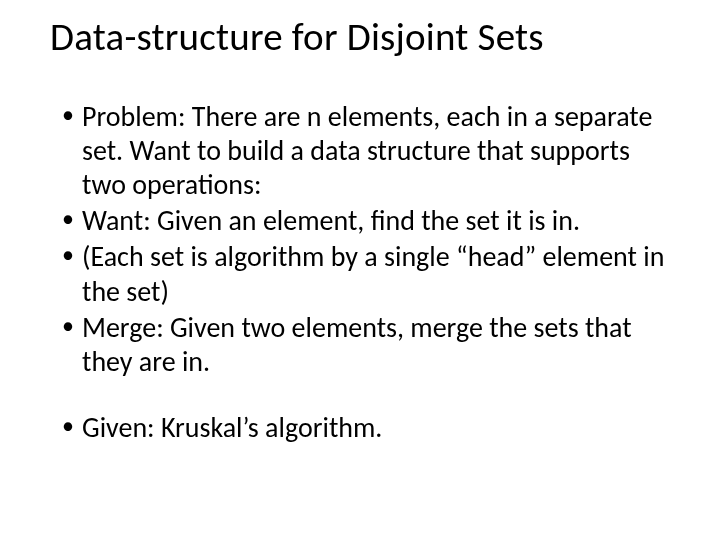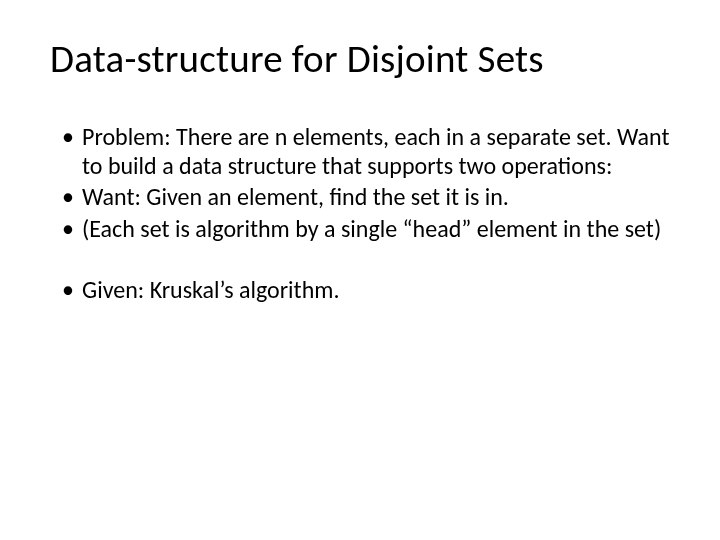--- a/index.html
+++ b/index.html
@@ -9,38 +9,38 @@
     height: 540px;
     background: #ffffff;
     font-family: Calibri, "Segoe UI", Arial, sans-serif;
     color: #000000;
     overflow: hidden;
   }
   .slide {
     width: 720px;
     height: 420px;
     box-sizing: border-box;
-    padding: 37px 50px 30px 50px;
+    padding: 15px 50px 30px 50px;
   }
   .title {
     font-family: "Calibri Light", Calibri, "Segoe UI", Arial, sans-serif;
     font-size: 39px;
     font-weight: 400;
     margin: 0 0 40px 0;
     line-height: 1.15;
     letter-spacing: 0.2px;
   }
   ul.body {
     list-style: none;
     margin: 0;
     padding: 0 0 0 12px;
   }
   ul.body li {
     position: relative;
-    font-size: 24px;
+    font-size: 28px;
     line-height: 1.22;
     padding: 0 0 2px 20px;
     margin: 0;
   }
   ul.body li::before {
     content: "•";
     position: absolute;
     left: 0;
     top: 0;
     font-size: 24px;
@@ -51,18 +51,19 @@
 </style>
 </head>
 <body>
 
 <div class="slide">
   <h1 class="title">Data-structure for Disjoint Sets</h1>
   <ul class="body">
     <li>Problem: There are n elements, each in a separate set. Want to build a data structure that supports two operations:</li>
     <li>Want: Given an element, find the set it is in.</li>
     <li>(Each set is algorithm by a single “head” element in the set)</li>
+    <li>Merge: Given two elements, merge the sets that they are in.</li>
   </ul>
   <div class="gap"></div>
   <ul class="body">
     <li>Given: Kruskal’s algorithm.</li>
   </ul>
 </div>
 
 </body></html>

